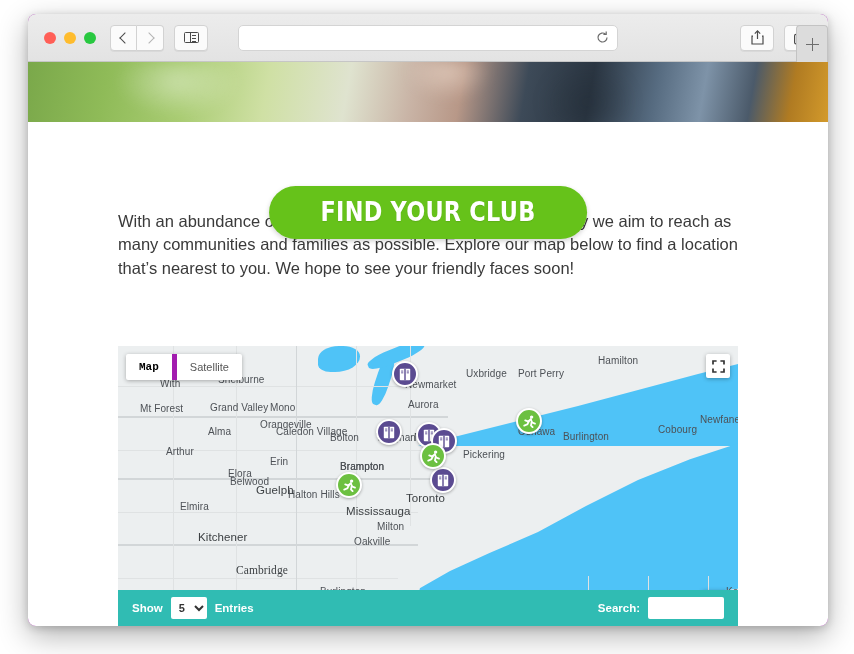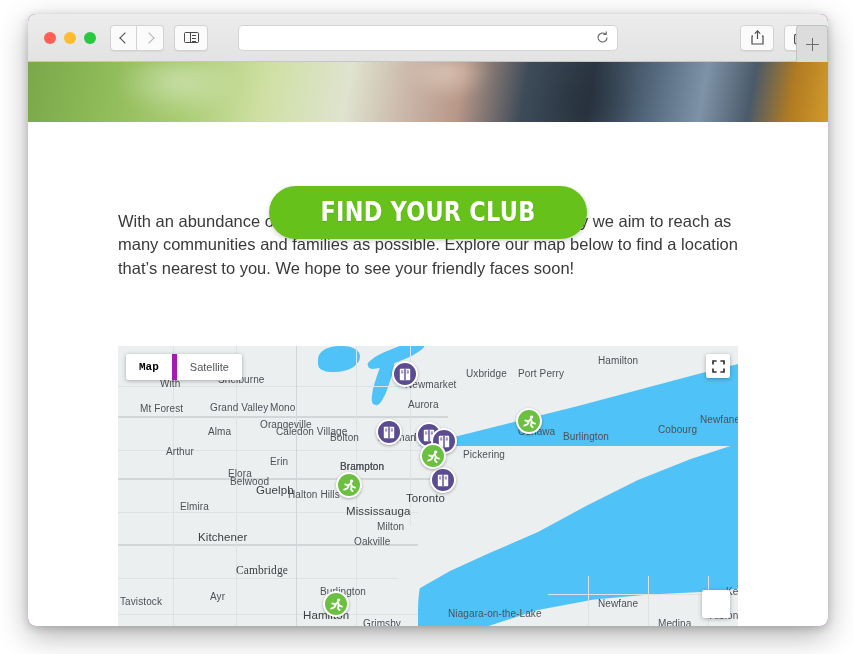--- a/index.html
+++ b/index.html
@@ -520,15 +520,26 @@
           <svg width="13" height="13" viewBox="0 0 13 13">
             <path d="M1 4.6 L1 1 L4.6 1 M8.4 1 L12 1 L12 4.6 M12 8.4 L12 12 L8.4 12 M4.6 12 L1 12 L1 8.4" fill="none" stroke="#333" stroke-width="1.7"></path>
           </svg>
         </div>
 
         <div id="streetview-button"></div>
 
       </div>
     </div>
 
+    <div id="table-toolbar">
+      <div id="show-entries">
+        <span class="toolbar-text">Show</span>
+        <select id="entries-select"><option value="5">5</option><option value="10">10</option><option value="25">25</option><option value="50">50</option><option value="100">100</option></select>
+        <span class="toolbar-text">Entries</span>
+      </div>
+      <div id="search-group">
+        <span class="toolbar-text">Search:</span>
+        <input id="search-input" type="text" placeholder="" style="">
+      </div>
+    </div>
 
   </div>
 </div>
 
 </body></html>

